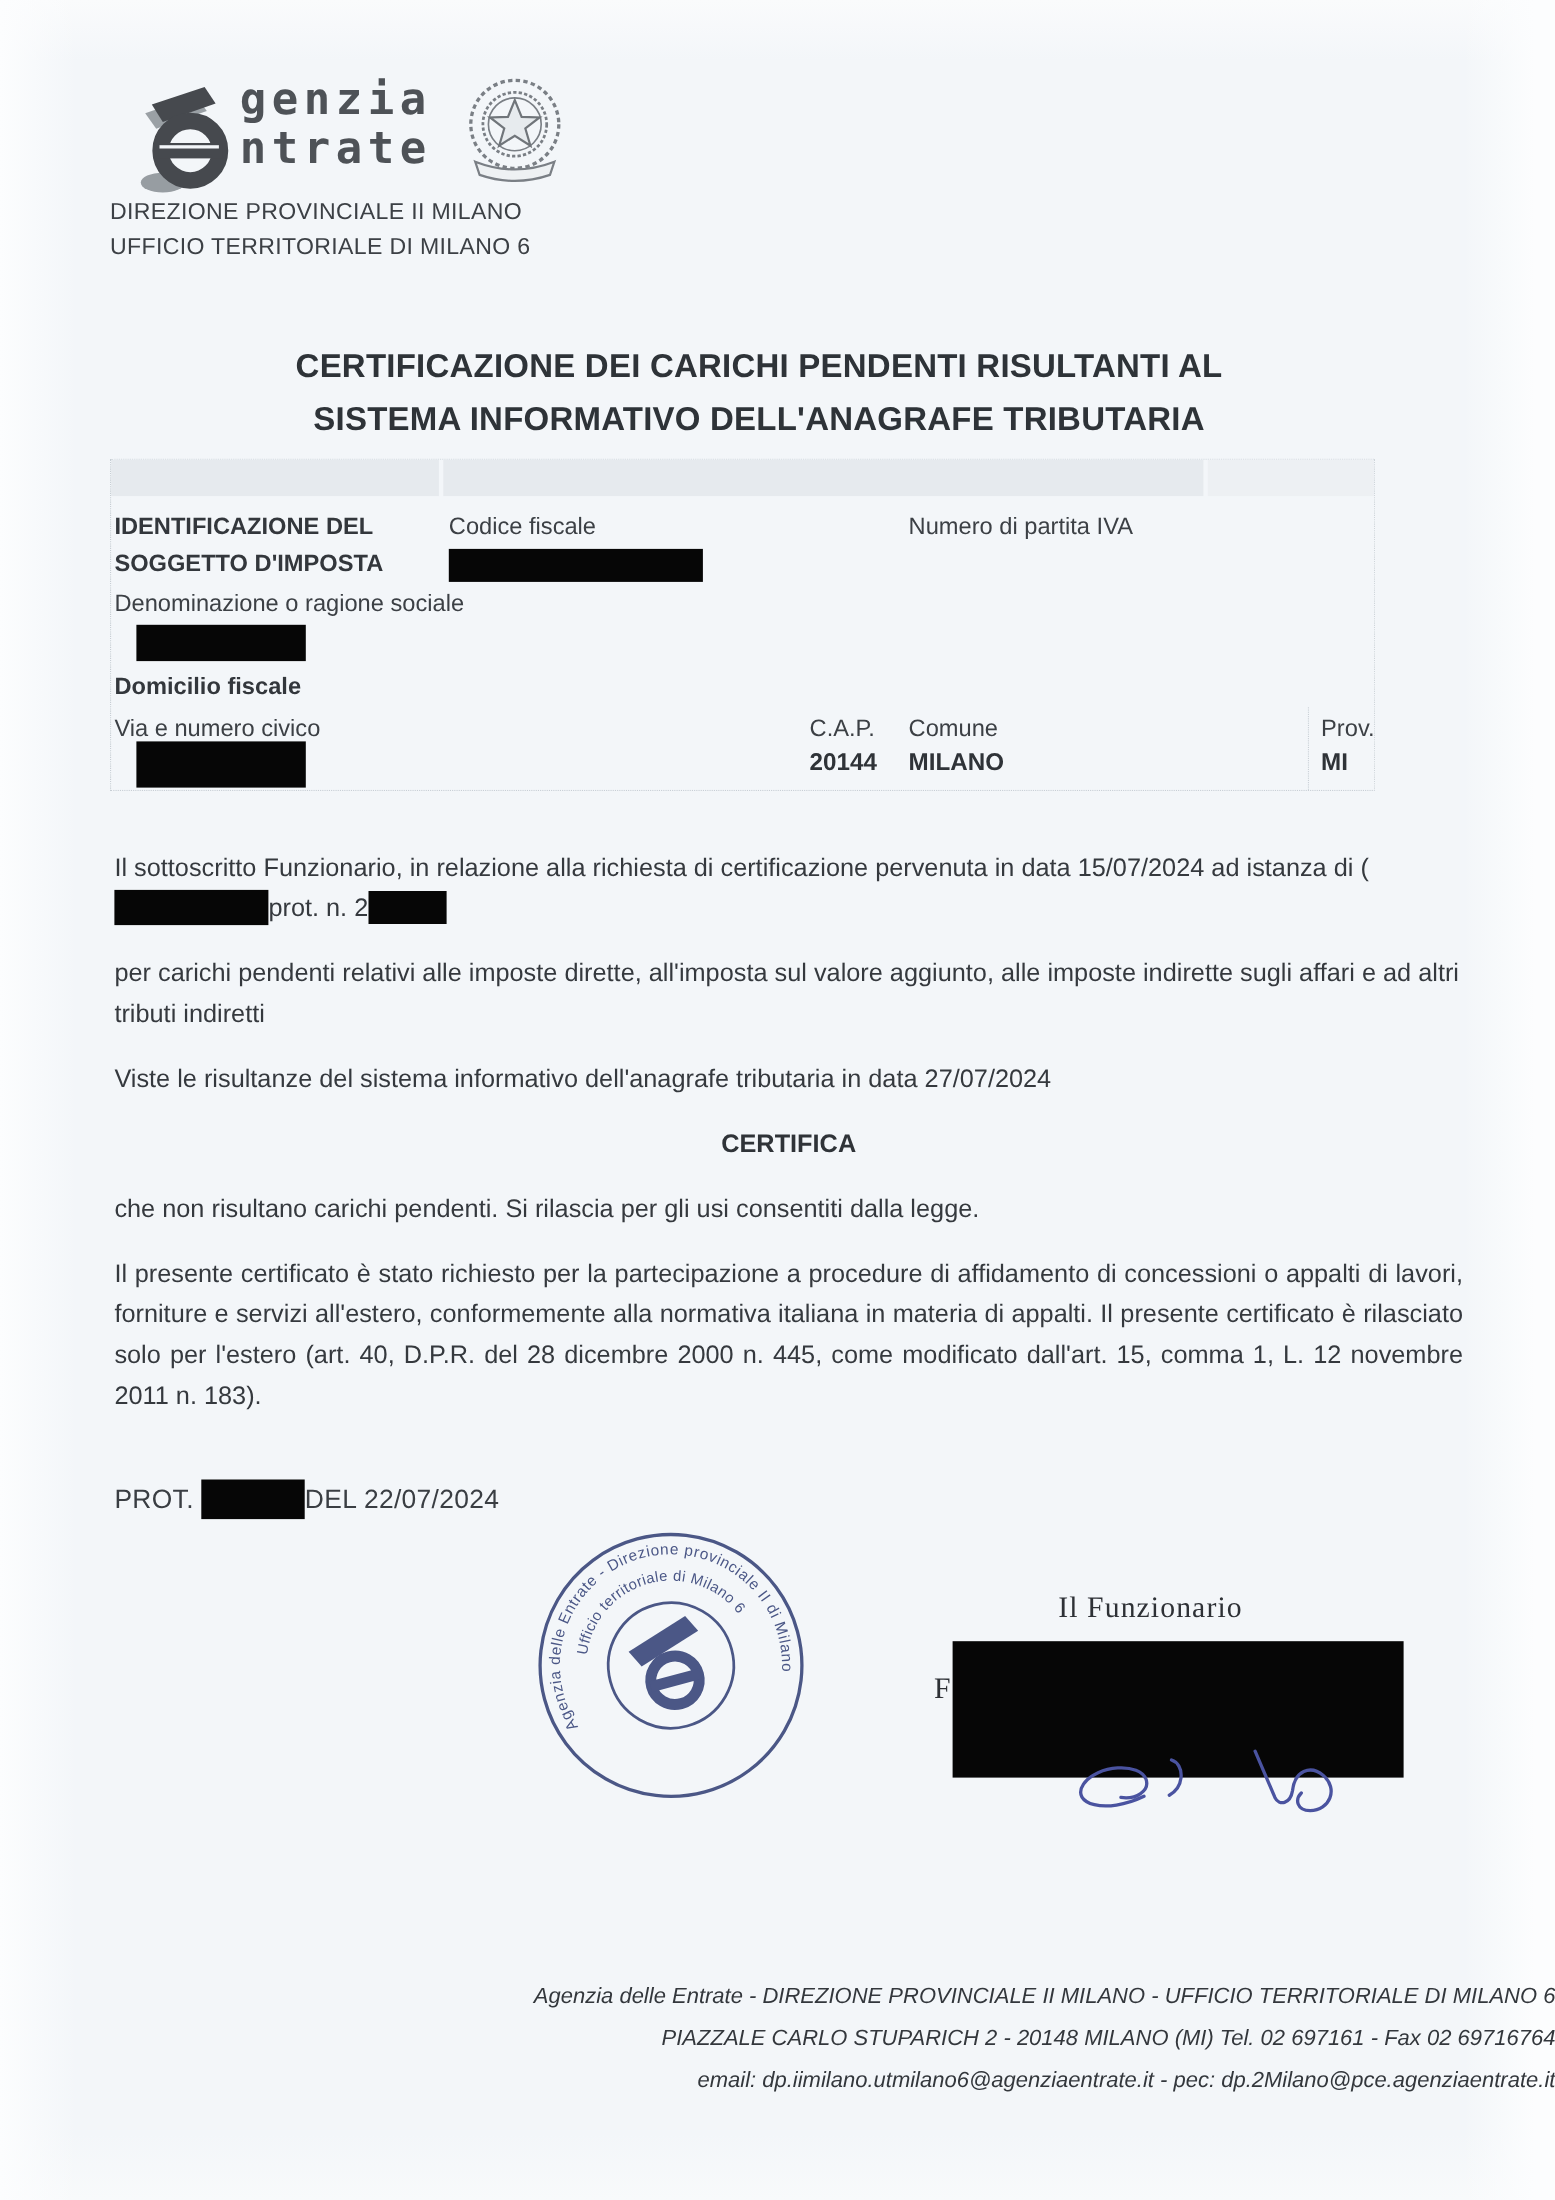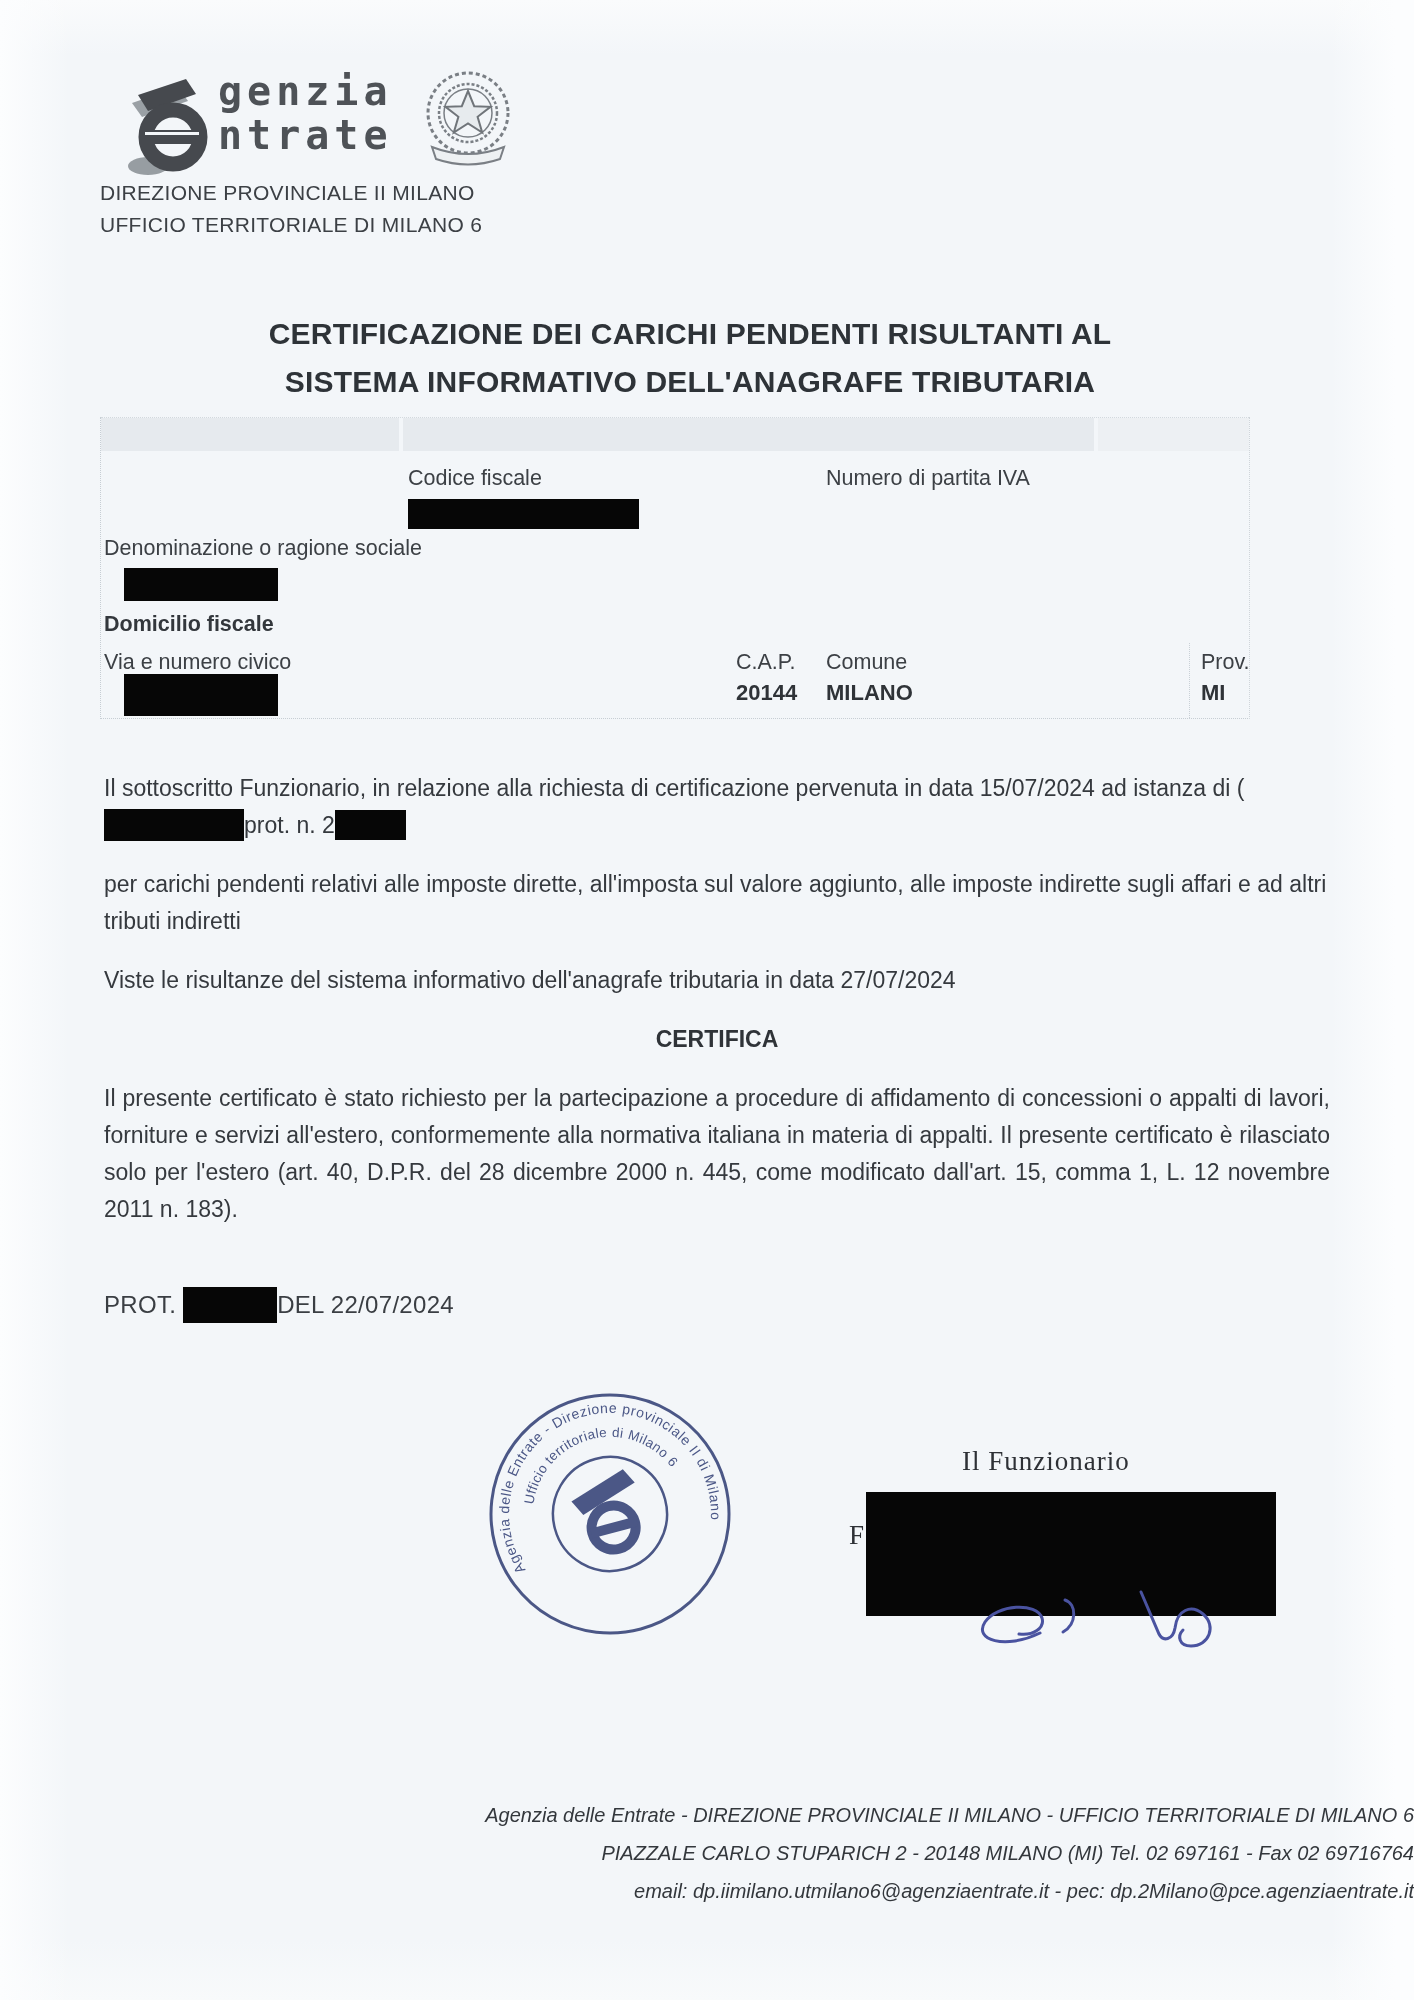--- a/index.html
+++ b/index.html
@@ -86,20 +86,24 @@
     <div>SISTEMA INFORMATIVO DELL'ANAGRAFE TRIBUTARIA</div>
   </div>
 
   <div class="abs subject-table">
     <div class="band">
       <div class="seg s1"></div>
       <div class="seg s2"></div>
       <div class="seg s3"></div>
     </div>
 
+    <div class="abs tbl-label-b" style="left:3px;top:44px;width:290px;">
+      <div>IDENTIFICAZIONE DEL</div>
+      <div>SOGGETTO D'IMPOSTA</div>
+    </div>
 
     <div class="abs" style="left:307px;top:46px;">
       <div class="tbl-label">Codice fiscale</div>
       <div class="redact" style="width:231px;height:30px;margin-top:6px;"></div>
     </div>
 
     <div class="abs tbl-label" style="left:725px;top:46px;text-align:center;">Numero di partita IVA</div>
 
     <div class="abs" style="left:3px;top:116px;">
       <div class="tbl-label">Denominazione o ragione sociale</div>
@@ -124,20 +128,21 @@
 
   <div class="abs body-text">
     <p><span>Il sottoscritto Funzionario, in relazione alla richiesta di certificazione pervenuta in data 15/07/2024 ad istanza di (</span><span class="redact inline-redact" style="width:140px;height:32px;"></span><span>prot. n. 2</span><span class="redact inline-redact" style="width:71px;height:30px;"></span></p>
 
     <p>per carichi pendenti relativi alle imposte dirette, all'imposta sul valore aggiunto, alle imposte indirette sugli affari e ad altri tributi indiretti</p>
 
     <p>Viste le risultanze del sistema informativo dell'anagrafe tributaria in data 27/07/2024</p>
 
     <p class="certifica">CERTIFICA</p>
 
+    <p>che non risultano carichi pendenti. Si rilascia per gli usi consentiti dalla legge.</p>
 
     <p class="p-justify">Il presente certificato è stato richiesto per la partecipazione a procedure di affidamento di concessioni o appalti di lavori, forniture e servizi all'estero, conformemente alla normativa italiana in materia di appalti. Il presente certificato è rilasciato solo per l'estero (art. 40, D.P.R. del 28 dicembre 2000 n. 445, come modificato dall'art. 15, comma 1, L. 12 novembre 2011 n. 183).</p>
 
     <div class="prot-line"><span>PROT.</span>&nbsp;<span class="redact inline-redact" style="width:94px;height:36px;"></span><span>DEL 22/07/2024</span></div>
   </div>
 
   <svg class="abs" style="left:484px;top:1388px;" width="252" height="252" viewBox="0 0 252 252" opacity="0.92">
     <defs>
       <path id="arcOuter" d="M 54.6 197.4 A 101 101 0 1 1 197.4 197.4"></path>
       <path id="arcInner" d="M 71.6 180.4 A 77 77 0 1 1 180.4 180.4"></path>

